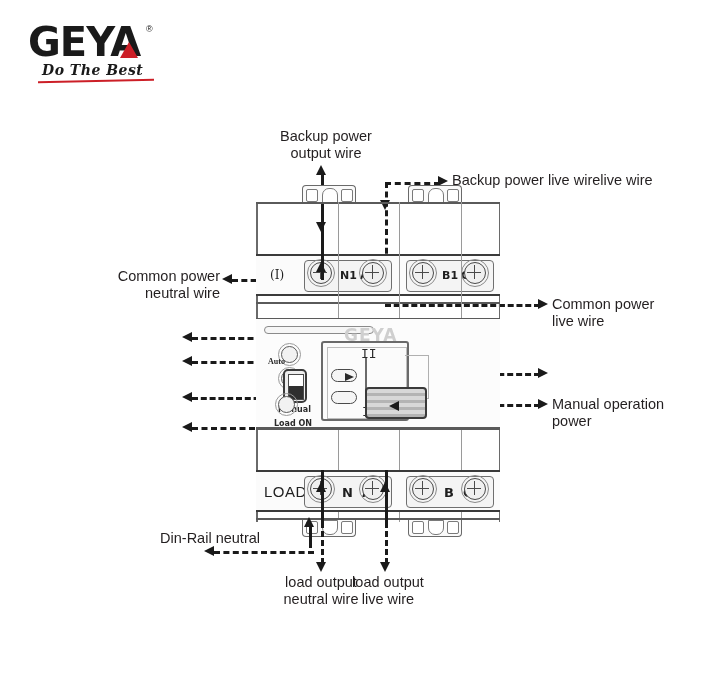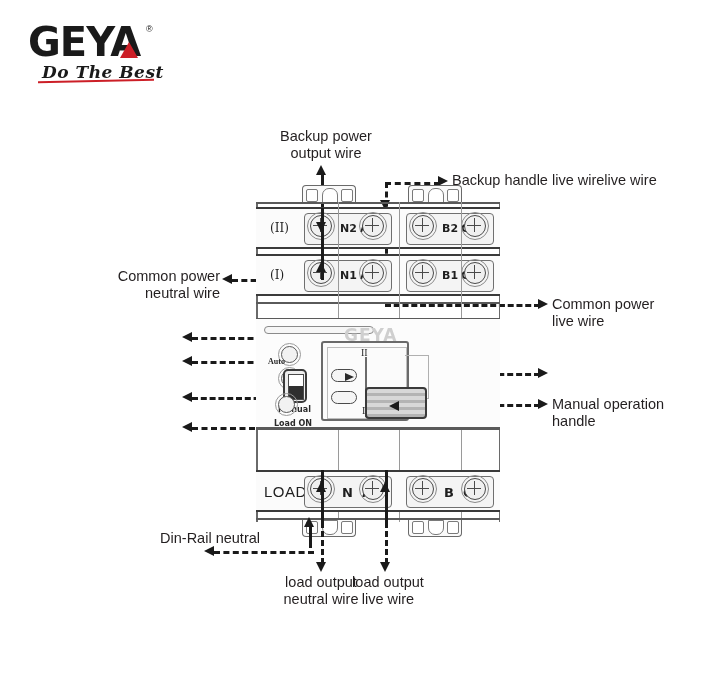--- a/index.html
+++ b/index.html
@@ -53,21 +53,21 @@
     border-left: 9px solid transparent;
     border-right: 9px solid transparent;
     border-bottom: 16px solid #cc1f27;
   }
   .logo-tag {
     position: absolute;
     left: 14px;
     top: 40px;
     font-family: "DejaVu Serif", serif;
     font-style: italic;
-    font-size: 17px;
+    font-size: 14px;
     font-weight: bold;
     color: #1a1a1a;
     letter-spacing: 0.5px;
     text-align: center;
   }
   .logo-rule {
     position: absolute;
     left: 10px;
     top: 58px;
     width: 116px;
@@ -403,22 +403,22 @@
   #scale-line {
     position: absolute;
     left: 42px;
     top: 14px;
     width: 1.6px;
     height: 60px;
     background: #6a6a6a;
   }
   .scale-tag {
     position: absolute;
-    font-family: Liberation Serif, serif;
-    font-size: 10px;
+    font-family: Liberation Mono, monospace;
+    font-size: 13px;
     color: #2a2a2a;
   }
   #handle {
     position: absolute;
     left: 42px;
     top: 44px;
     width: 62px;
     height: 32px;
     border: 2px solid #3a3a3a;
     border-radius: 4px;
@@ -454,21 +454,21 @@
     <div class="logo-reg">®</div>
     <div class="logo-tag">Do The Best</div>
     <div class="logo-rule"></div>
   </div>
 
   <div class="lbl c" style="left:266px; top:128px; width:120px;">Backup power
 output wire</div>
   <div class="solid-v" style="left:321px; top:172px; height:36px;"></div>
   <div class="arr up" style="left:316px; top:165px;"></div>
 
-  <div class="lbl l" style="left:452px; top:172px; width:250px;">Backup handle live wirelive wire</div>
+  <div class="lbl l" style="left:452px; top:172px; width:250px;">Backup power live wirelive wire</div>
   <div class="dash-v" style="left:385px; top:182px; height:100px;"></div>
   <div class="dash-h" style="left:385px; top:182px; width:55px;"></div>
   <div class="arr right" style="left:438px; top:176px;"></div>
   <div class="arr down" style="left:380px; top:200px;"></div>
 
   <div class="lbl r" style="left:40px; top:268px; width:180px;">Common power
 neutral wire</div>
   <div class="dash-h" style="left:232px; top:279px; width:90px;"></div>
   <div class="arr left" style="left:222px; top:274px;"></div>
 
@@ -486,21 +486,21 @@
 
   <div class="lbl l" style="left:552px; top:296px; width:150px;">Common power
 live wire</div>
   <div class="dash-h" style="left:385px; top:304px; width:155px;"></div>
   <div class="arr right" style="left:538px; top:299px;"></div>
 
   <div class="dash-h" style="left:400px; top:373px; width:140px;"></div>
   <div class="arr right" style="left:538px; top:368px;"></div>
 
   <div class="lbl l" style="left:552px; top:396px; width:150px;">Manual operation
-handle</div>
+power</div>
   <div class="dash-h" style="left:400px; top:404px; width:140px;"></div>
   <div class="arr right" style="left:538px; top:399px;"></div>
 
   <div id="device">
 
     <div class="shell-side" style="left:0;"></div>
     <div class="shell-side" style="left:242.5px;"></div>
 
     <div class="saddle" style="left:46px; top:-17px;">
       <i style="left:3px;"></i>
@@ -508,38 +508,20 @@
         <i style="left:38px;"></i>
     </div>
     <div class="saddle" style="left:152px; top:-17px;">
       <i style="left:3px;"></i>
         <div class="m"></div>
         <i style="left:38px;"></i>
     </div>
 
     <div class="shell-line" style="top:0;"></div>
 
-    <div class="trow" style="top:5px;">
-      <div class="rowtag" style="left:14px;">(II)</div>
-      <div class="term-group" style="left:48px; width:88px;"></div>
-      <div class="screw-ring" style="left:51px;"></div>
-      <div class="screw" style="left:54px;"></div>
-      <div class="tlabel" style="left:84px;">N2</div>
-      <div class="tlabel" style="left:104px;">A2</div>
-      <div class="screw-ring" style="left:103px;"></div>
-      <div class="screw" style="left:106px;"></div>
-
-      <div class="term-group" style="left:150px; width:88px;"></div>
-      <div class="screw-ring" style="left:153px;"></div>
-      <div class="screw" style="left:156px;"></div>
-      <div class="tlabel" style="left:186px;">B2</div>
-      <div class="tlabel" style="left:205px;">C2</div>
-      <div class="screw-ring" style="left:205px;"></div>
-      <div class="screw" style="left:208px;"></div>
-    </div>
 
     <div class="trow" style="top:52px;">
       <div class="rowtag" style="left:14px;">(I)</div>
       <div class="term-group" style="left:48px; width:88px;"></div>
       <div class="screw-ring" style="left:51px;"></div>
       <div class="screw" style="left:54px;"></div>
       <div class="tlabel" style="left:84px;">N1</div>
       <div class="tlabel" style="left:104px;">A1</div>
       <div class="screw-ring" style="left:103px;"></div>
       <div class="screw" style="left:106px;"></div>

